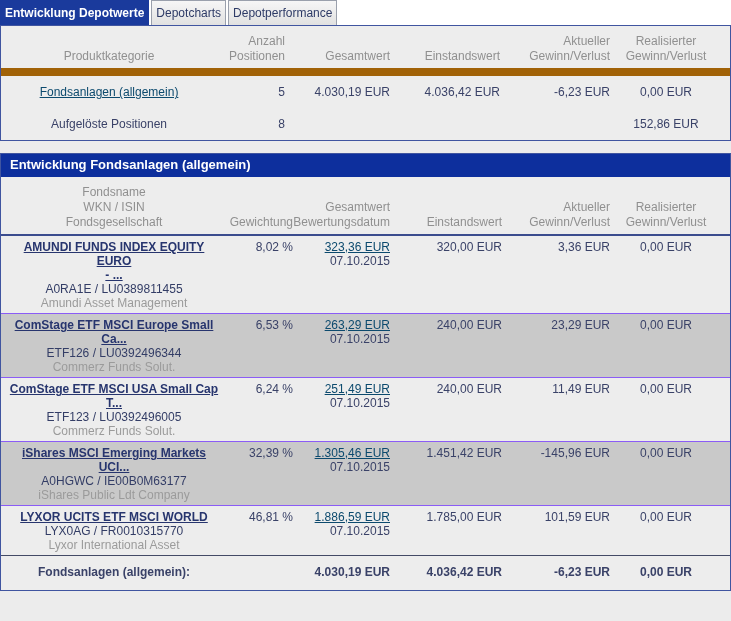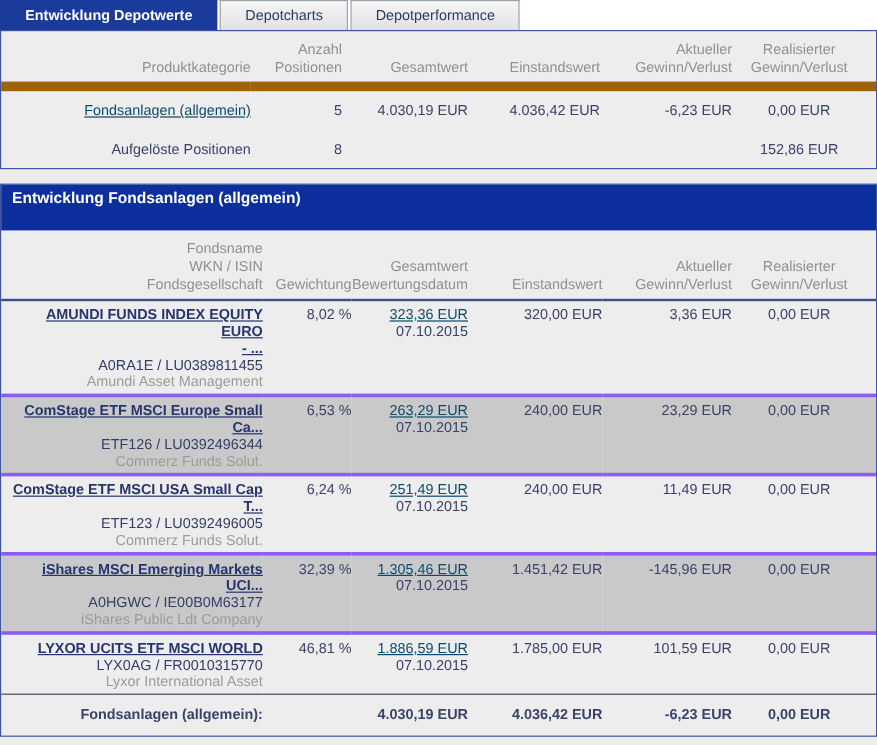--- a/index.html
+++ b/index.html
@@ -7,60 +7,60 @@
   body {
     background: #ececec;
     font-family: "Liberation Sans", sans-serif;
     font-size: 12px;
     color: #3a4268;
     overflow: hidden;
   }
   
   .tabbar { display: flex; align-items: flex-end; height: 25px; background: #ffffff; }
   .tab {
-    padding: 5px 20px 5px;
+    padding: 5px 4px 5px;
     margin-right: 2px;
     border: 1px solid #9aa0ac;
     border-bottom: none;
     background: linear-gradient(#f6f6f6, #e1e1e1);
     color: #2d3a66;
     white-space: nowrap;
     cursor: pointer;
   }
   .tab.active {
     background: #1a3a9c;
     border-color: #1a3a9c;
     color: #ffffff;
     font-weight: bold;
   }
   
   .panel { background: #ededed; border: 1px solid #4055a0; }
   .panel + .panel { margin-top: 12px; }
   table { width: 100%; border-collapse: collapse; table-layout: fixed; }
   th, td { text-align: right; vertical-align: bottom; font-weight: normal; }
-  th:first-child, td:first-child { text-align: right; padding-left: 8px; margin-left: 48px; }
+  th:first-child, td:first-child { text-align: center; padding-left: 8px; margin-left: 48px; }
   th:last-child, td:last-child { padding-right: 8px; text-align: center; }
   th { color: #909090; line-height: 15px; padding-top: 8px; padding-bottom: 4px;
        border-bottom: 8px solid #a16207; }
   
   .summary td { padding-top: 9px; padding-bottom: 9px; }
   .summary .total-row td {
     border-top: 1px solid #444b66;
     font-weight: bold;
     padding-top: 10px; padding-bottom: 12px;
   }
   a.lnk { color: #0c4a6e; text-decoration: underline; cursor: pointer; }
   
   .section-title {
     background: #0d2f9d; color: #ffffff; font-weight: bold; font-size: 13px;
-    height: 38px; line-height: 22px; padding-left: 9px;
+    height: 23px; line-height: 22px; padding-left: 9px;
   }
   .funds th { border-bottom: 2px solid #3b4c8e; }
   .funds td { vertical-align: top; line-height: 14px; padding-top: 4px; padding-bottom: 3px; }
-  .funds tr.fund + tr.fund td { border-top: 3px solid #8b5cf6; }
+  .funds tr.fund + tr.fund td { border-top: 1px solid #8b5cf6; }
   .funds tr.striped td { background: #c9c9c9; }
   .fund-name { font-weight: bold; }
   .fund-name a { color: #27356e; text-decoration: underline; }
   .wkn-line { color: #333d66; }
   .company-line { color: #9b9b9b; }
   .date-line { color: #3a4268; }
   .funds .footer-row td {
     border-top: 1px solid #444b66;
     font-weight: bold;
     vertical-align: middle;

